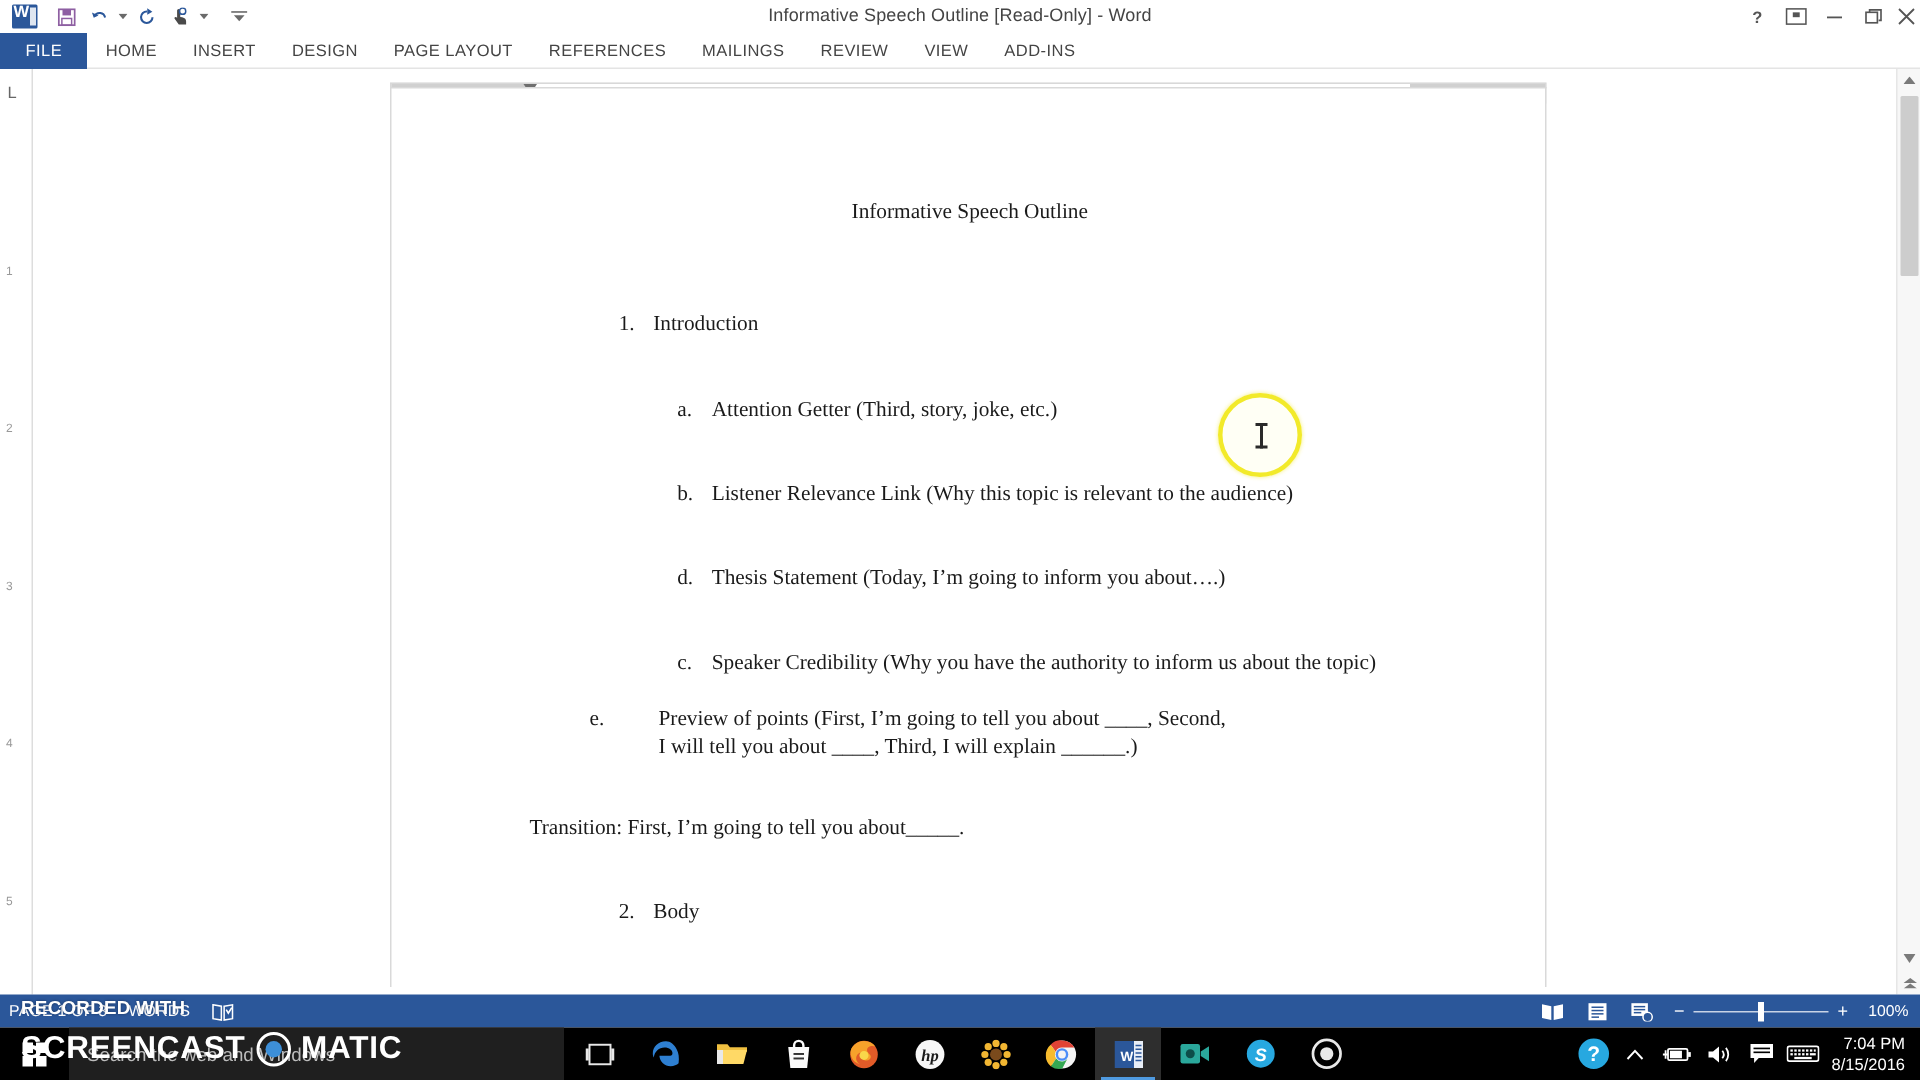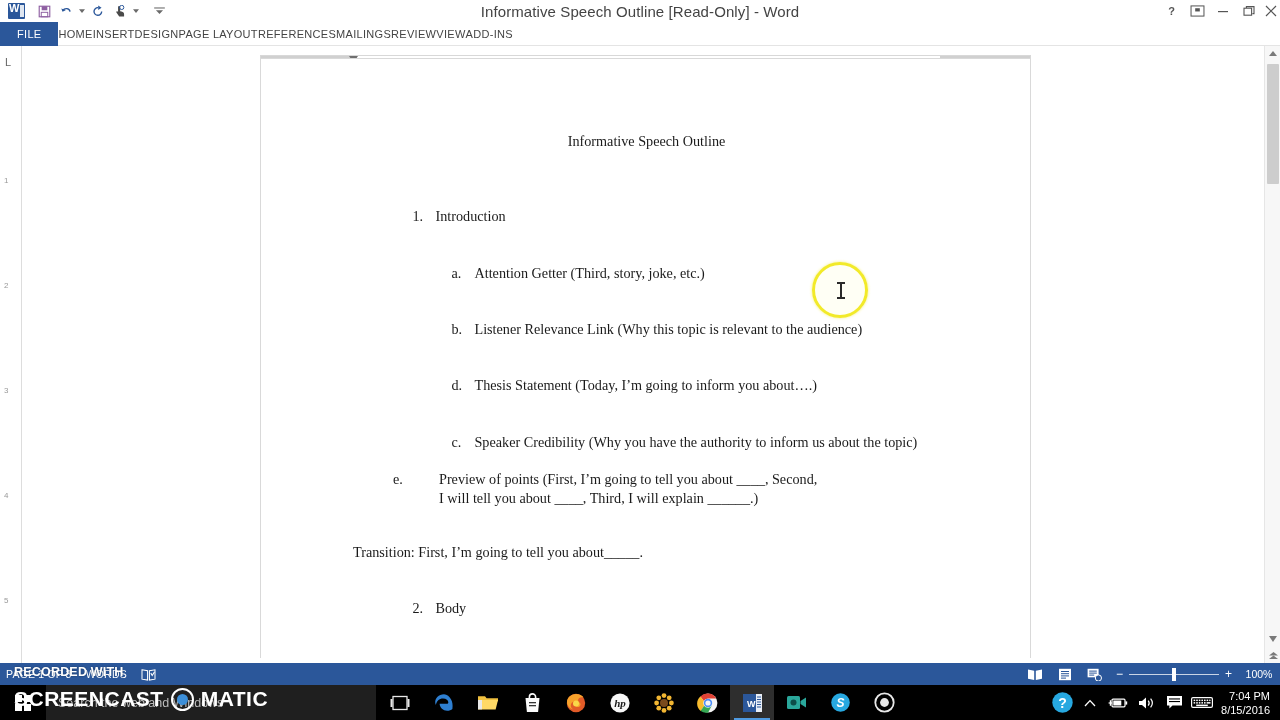--- a/index.html
+++ b/index.html
@@ -31,39 +31,39 @@
   }
   .qat-btn {
     width: 20px; height: 20px; display: inline-flex;
     align-items: center; justify-content: center;
     color: #6a6a6a; font-size: 12px; cursor: default;
   }
   .qat-btn svg { display: block; }
   .qat-sep { width: 5px; }
   .titlebar-title {
     position: absolute; left: 0; top: 3px; width: 1280px;
-    text-align: center; font-size: 15px; color: #444; letter-spacing: .1px;
+    text-align: center; font-size: 12px; color: #444; letter-spacing: .1px;
   }
   .win-ctrls { position: absolute; right: 0; top: 0; display: flex; align-items: center; height: 22px; }
   .win-btn {
     width: 26px; height: 20px; display: flex; align-items: center; justify-content: center;
     color: #555; font-size: 12px;
   }
   .signin {
     position: absolute; right: 2px; top: 23px; font-size: 11.5px; color: #3b3b3b;
   }
 
   
   .ribbon {
     position: absolute; left: 0; top: 22px; width: 1280px; height: 24px;
     background: #ffffff; border-bottom: 1px solid #e4e4e4;
   }
   .tabs { display: flex; align-items: stretch; height: 24px; }
   .tab {
-    display: flex; align-items: center; padding: 0 0;
+    display: flex; align-items: center; padding: 0 12px;
     font-size: 11px; color: #444; letter-spacing: .3px; white-space: nowrap;
   }
   .tab.file { background: #2b579a; color: #fff; padding: 0 17px; font-weight: normal; }
 
   
   .left-strip {
     position: absolute; left: 0; top: 46px; width: 22px; height: 617px;
     background: #fff; border-right: 1px solid #ddd;
   }
   .left-strip .l-mark {

